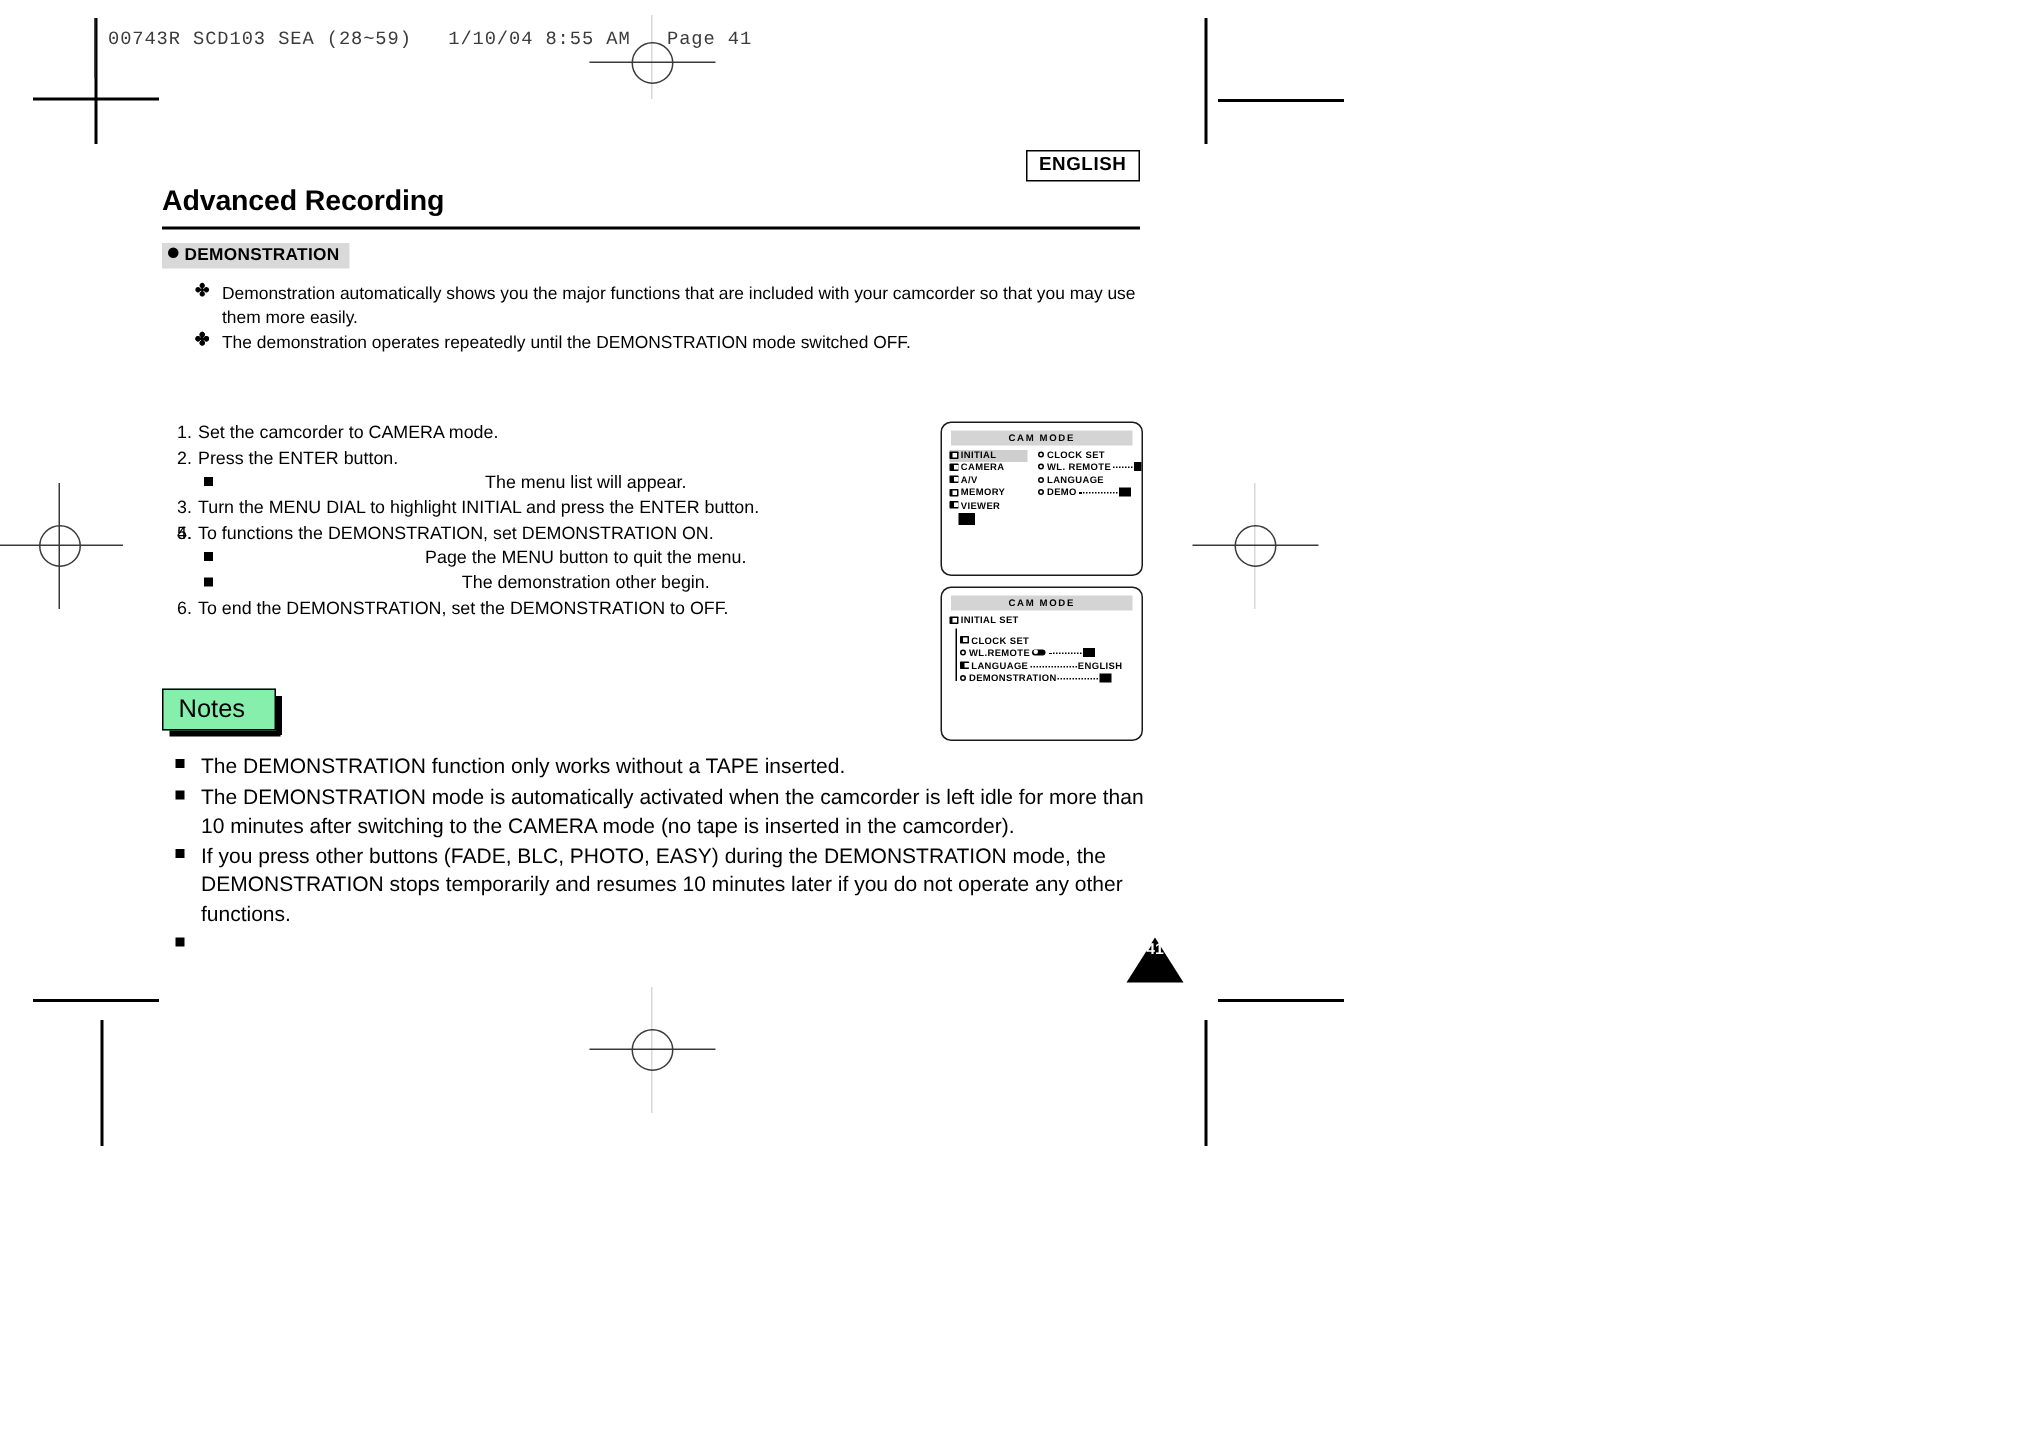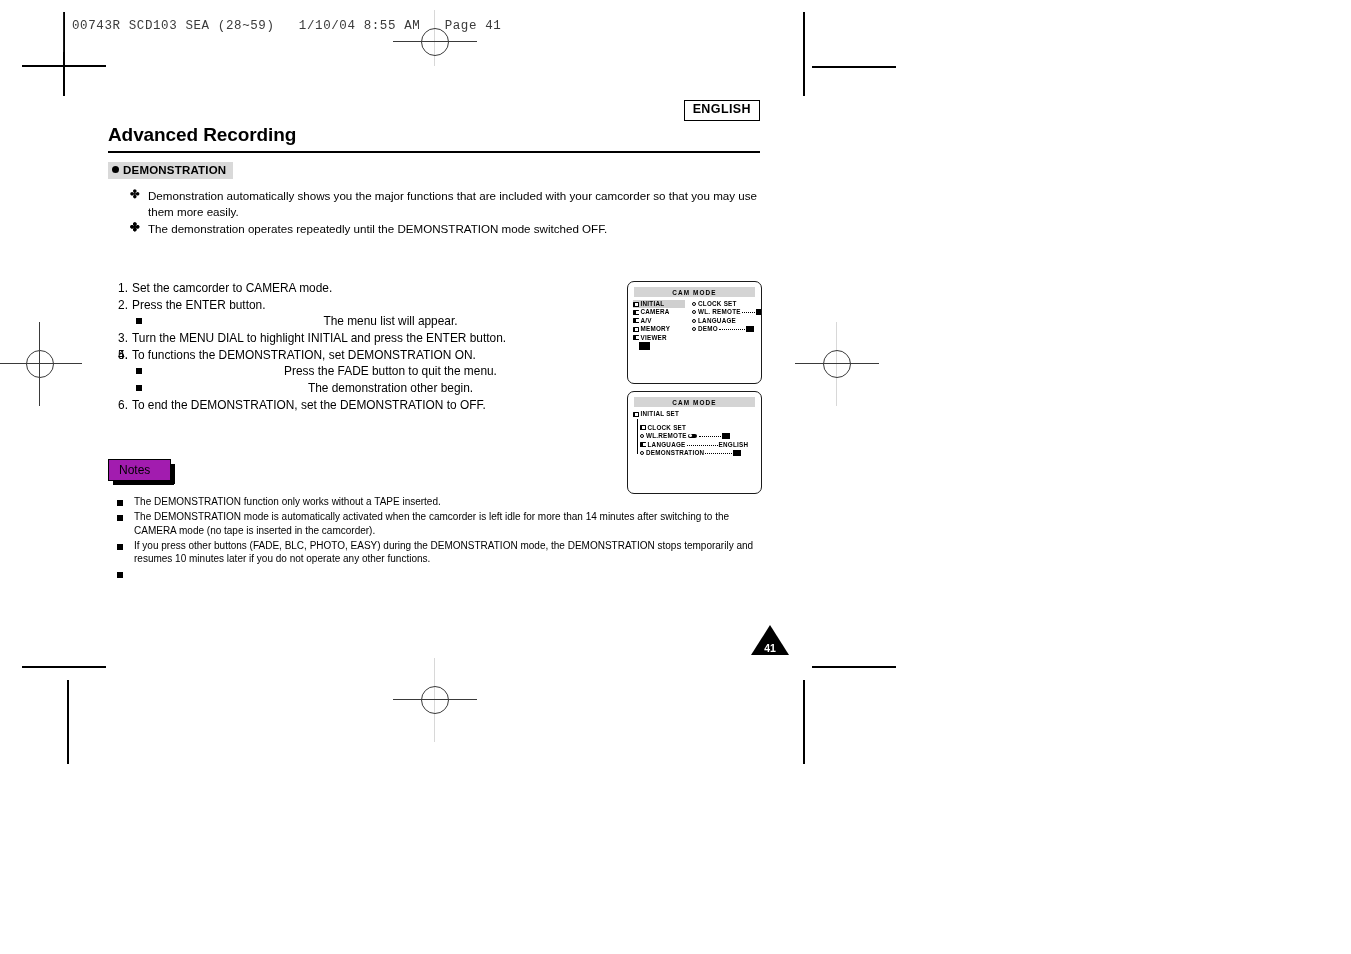--- a/index.html
+++ b/index.html
@@ -173,43 +173,43 @@
     background: #000;
   }
 
   
   .notes-wrap { margin-top: 46px; }
   .notes-tab {
     display: inline-block;
     position: relative;
     border: 1.5px solid #000;
     padding: 3px 20px 3px 10px;
-    font-size: 12px;
-    background: #a21caf;
+    font-size: 17px;
+    background: #86efac;
   }
   .notes-tab::after {
     content: "";
     position: absolute;
     left: 4px; bottom: -5px;
     width: 100%; height: 4px;
     background: #000;
   }
   .notes-tab::before {
     content: "";
     position: absolute;
     right: -5px; top: 4px;
     width: 4px; height: 100%;
     background: #000;
   }
 
   ul.square-list { margin-top: 14px; padding-left: 4px; }
   ul.square-list > li {
     position: relative;
     padding-left: 22px;
-    font-size: 10px;
+    font-size: 14px;
     line-height: 1.38;
     margin-bottom: 1px;
   }
   ul.square-list > li .sq {
     position: absolute;
     left: 5px; top: 5px;
     width: 6px; height: 6px;
     background: #000;
   }
 
@@ -368,21 +368,21 @@
   .pageno .tri {
     position: absolute;
     left: 0; top: 0;
     width: 0; height: 0;
     border-left: 19px solid transparent;
     border-right: 19px solid transparent;
     border-bottom: 30px solid #000;
   }
   .pageno .n {
     position: absolute;
-    left: 0; top: 17px;
+    left: 0; top: 2px;
     width: 38px;
     text-align: center;
     color: #fff;
     font-size: 10.5px;
     font-weight: bold;
   }
 </style>
 </head>
 <body>
 
@@ -452,35 +452,35 @@
       <span class="num">3.</span>
       <span>Turn the MENU DIAL to highlight INITIAL and press the ENTER button.</span>
     </li>
     <li>
       <span class="num">4.</span>
     </li>
     <li>
       <span class="num">5.</span>
       <span>To functions the DEMONSTRATION, set DEMONSTRATION ON.</span>
       <ul class="sub-list">
-        <li><span class="sq"></span><span>Press the FADE button to quit the menu.</span></li>
+        <li><span class="sq"></span><span>Page the MENU button to quit the menu.</span></li>
         <li><span class="sq"></span><span>The demonstration other begin.</span></li>
       </ul>
     </li>
     <li>
       <span class="num">6.</span>
       <span>To end the DEMONSTRATION, set the DEMONSTRATION to OFF.</span>
     </li>
   </ol>
 
   <div class="notes-wrap">
     <div class="notes-tab">Notes</div>
     <ul class="square-list">
       <li><span class="sq"></span><span>The DEMONSTRATION function only works without a TAPE inserted.</span></li>
-      <li><span class="sq"></span><span>The DEMONSTRATION mode is automatically activated when the camcorder is left idle for more than 14 minutes after switching to the CAMERA mode (no tape is inserted in the camcorder).</span></li>
+      <li><span class="sq"></span><span>The DEMONSTRATION mode is automatically activated when the camcorder is left idle for more than 10 minutes after switching to the CAMERA mode (no tape is inserted in the camcorder).</span></li>
       <li><span class="sq"></span><span>If you press other buttons (FADE, BLC, PHOTO, EASY) during the DEMONSTRATION mode, the DEMONSTRATION stops temporarily and resumes 10 minutes later if you do not operate any other functions.</span></li>
       <li><span class="sq"></span></li>
     </ul>
   </div>
 </div>
 
 <div class="lcd" id="lcd-1">
   <div class="lcd-title">CAM MODE</div>
   <div class="lcd-body">
     <div class="m1-left">

